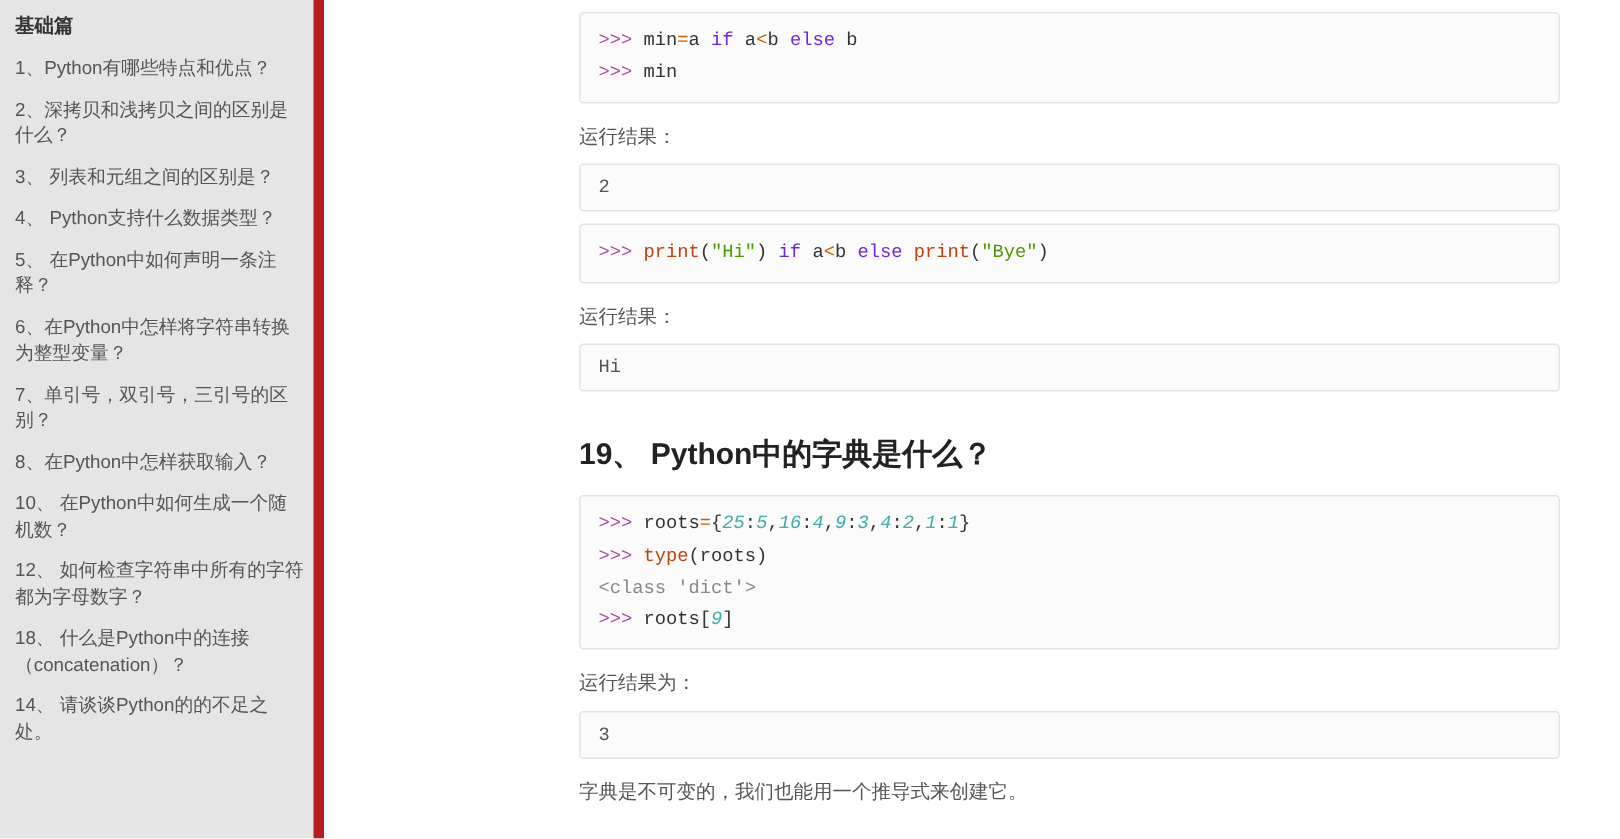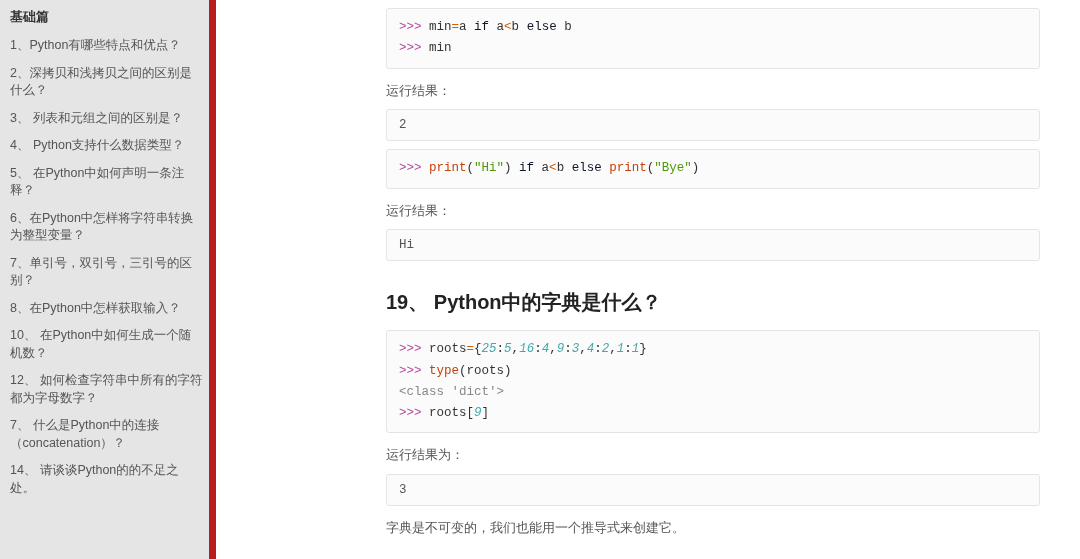--- a/index.html
+++ b/index.html
@@ -44,21 +44,21 @@
     padding: 8px 12px;
     font-family: "Courier New", Consolas, monospace;
     font-size: 12.5px;
     line-height: 1.7;
     margin: 8px 0;
     white-space: pre;
     color: #333;
   }
   .cb-line { display: block; }
   .prompt { color: #b24a9e; }
-  .tok-kw { color: #0f172a; }
+  .tok-kw { color: #6d28d9; }
   .tok-op { color: #ce5c00; }
   .tok-txt { color: #333; }
   .tok-id { color: #333; }
   .tok-num { color: #4aa; font-style: italic; }
   .tok-str { color: #4e9a06; }
   .tok-call { color: #c2410c; text-align: right; }
   .tok-cls { color: #888; }
   .para {
     font-size: 13px;
     color: #555;
@@ -91,21 +91,21 @@
       <li class="sidebar-item">1、Python有哪些特点和优点？</li>
       <li class="sidebar-item">2、深拷贝和浅拷贝之间的区别是什么？</li>
       <li class="sidebar-item">3、 列表和元组之间的区别是？</li>
       <li class="sidebar-item">4、 Python支持什么数据类型？</li>
       <li class="sidebar-item">5、 在Python中如何声明一条注释？</li>
       <li class="sidebar-item">6、在Python中怎样将字符串转换为整型变量？</li>
       <li class="sidebar-item">7、单引号，双引号，三引号的区别？</li>
       <li class="sidebar-item">8、在Python中怎样获取输入？</li>
       <li class="sidebar-item">10、 在Python中如何生成一个随机数？</li>
       <li class="sidebar-item">12、 如何检查字符串中所有的字符都为字母数字？</li>
-      <li class="sidebar-item">7、 什么是Python中的连接（concatenation）？</li>
+      <li class="sidebar-item">18、 什么是Python中的连接（concatenation）？</li>
       <li class="sidebar-item">14、 请谈谈Python的的不足之处。</li>
     </ul>
 </nav>
 
 <main class="content">
 
   <div class="codeblock" id="code1"><span class="cb-line"><span class="prompt">&gt;&gt;&gt; </span><span class="tok-id">min</span><span class="tok-op">=</span><span class="tok-id">a </span><span class="tok-kw">if </span><span class="tok-id">a</span><span class="tok-op">&lt;</span><span class="tok-id">b </span><span class="tok-kw">else </span><span class="tok-id">b</span></span><span class="cb-line"><span class="prompt">&gt;&gt;&gt; </span><span class="tok-id">min</span></span></div>
 
   <p class="para">运行结果：</p>
   <div class="outblock">2</div>

